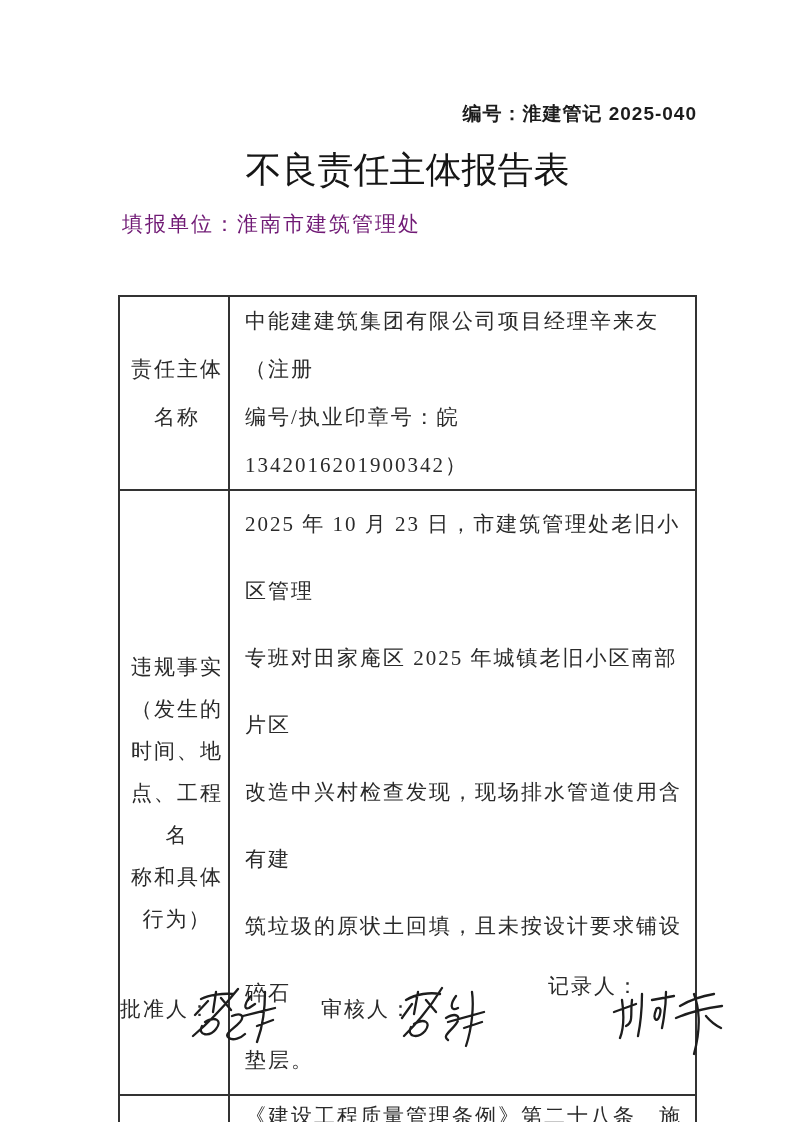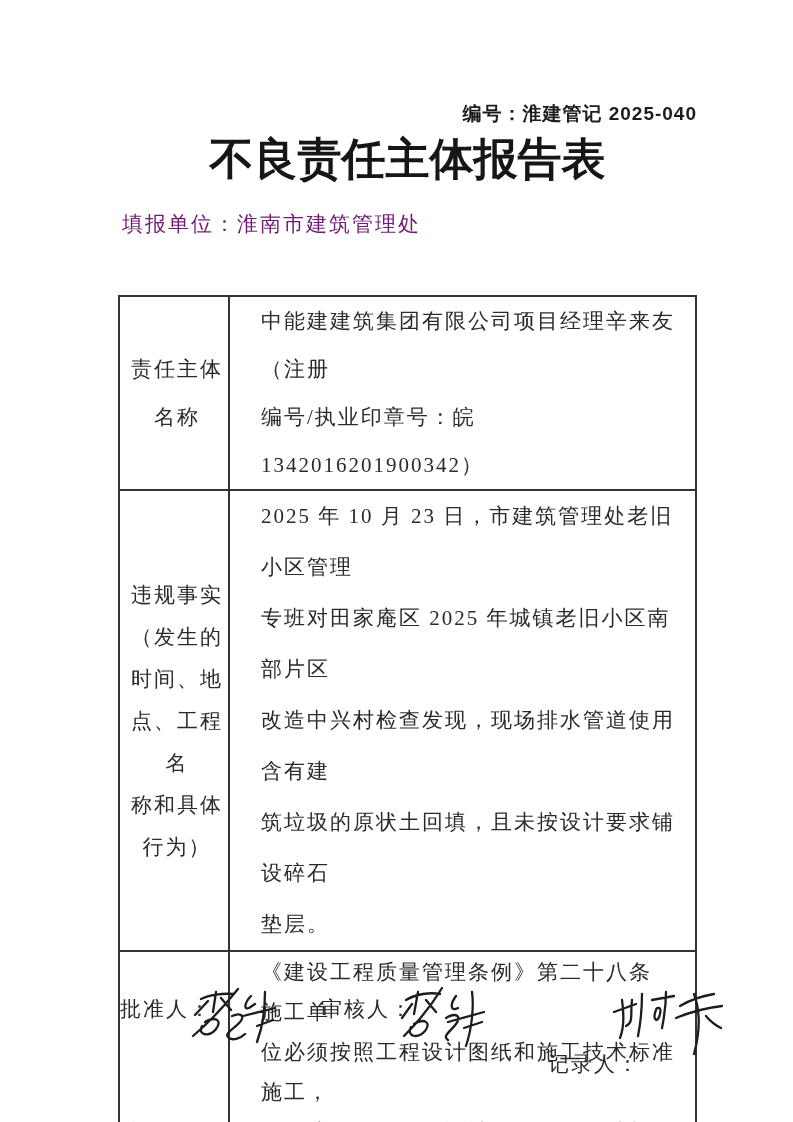--- a/index.html
+++ b/index.html
@@ -15,22 +15,22 @@
 
   .doc-number{
     position:absolute;top:101px;left:118px;width:579px;
     text-align:right;
     font-family:"Liberation Sans", sans-serif;
     font-weight:bold;font-size:19px;color:#1c1c1c;
     letter-spacing:1px;white-space:nowrap;
   }
 
   .title{
-    position:absolute;top:140px;left:118px;width:579px;
-    text-align:center;font-weight:bold;font-size:44px;color:#161616;
+    position:absolute;top:150px;left:118px;width:579px;
+    text-align:center;font-weight:normal;font-size:36px;color:#161616;
     line-height:40px;white-space:nowrap;
   }
 
   .meta-line{
     position:absolute;left:122px;
     font-size:21px;letter-spacing:2px;color:#701a75;white-space:nowrap;
   }
   .meta-unit{top:210px;}
   .meta-date{top:257px;}
 
@@ -42,33 +42,33 @@
   table.report col.c-content{width:467px;}
   table.report th, table.report td{
     border:2px solid #333333;
     font-size:21px;letter-spacing:2px;color:#2a2a2a;
     vertical-align:middle;
     font-weight:normal;
     white-space:pre-line;
     padding:0;
   }
   table.report th{text-align:center;padding-left:6px;}
-  table.report td{text-align:left;padding-left:31px;padding-right:6px;}
+  table.report td{text-align:left;padding-left:15px;padding-right:6px;}
 
   tr.r1{height:109px;} .r1 th{line-height:48px;} .r1 td{line-height:48px;}
-  tr.r2{height:256px;} .r2 th{line-height:42px;} .r2 td{line-height:51px;}
+  tr.r2{height:256px;} .r2 th{line-height:42px;} .r2 td{line-height:67px;}
   tr.r3{height:199px;} .r3 th{line-height:40px;} .r3 td{line-height:40px;}
 
   .sig-label{
     position:absolute;font-size:21px;letter-spacing:2px;color:#2a2a2a;
     white-space:nowrap;
   }
   .sig-approver{left:120px;top:995px;}
   .sig-reviewer{left:321px;top:995px;}
-  .sig-recorder{left:548px;top:1050px;font-family:Liberation Mono, monospace;}
+  .sig-recorder{left:548px;top:972px;font-family:Liberation Mono, monospace;}
 
   .sig-svg{position:absolute;}
   .sig-svg path{fill:none;stroke:#1d1d1d;stroke-width:2.3;stroke-linecap:round;stroke-linejoin:round;}
   #sig1{left:183px;top:986px;}
   #sig2{left:398px;top:984px;}
   #sig3{left:610px;top:986px;}
 </style>
 </head>
 <body>
 

